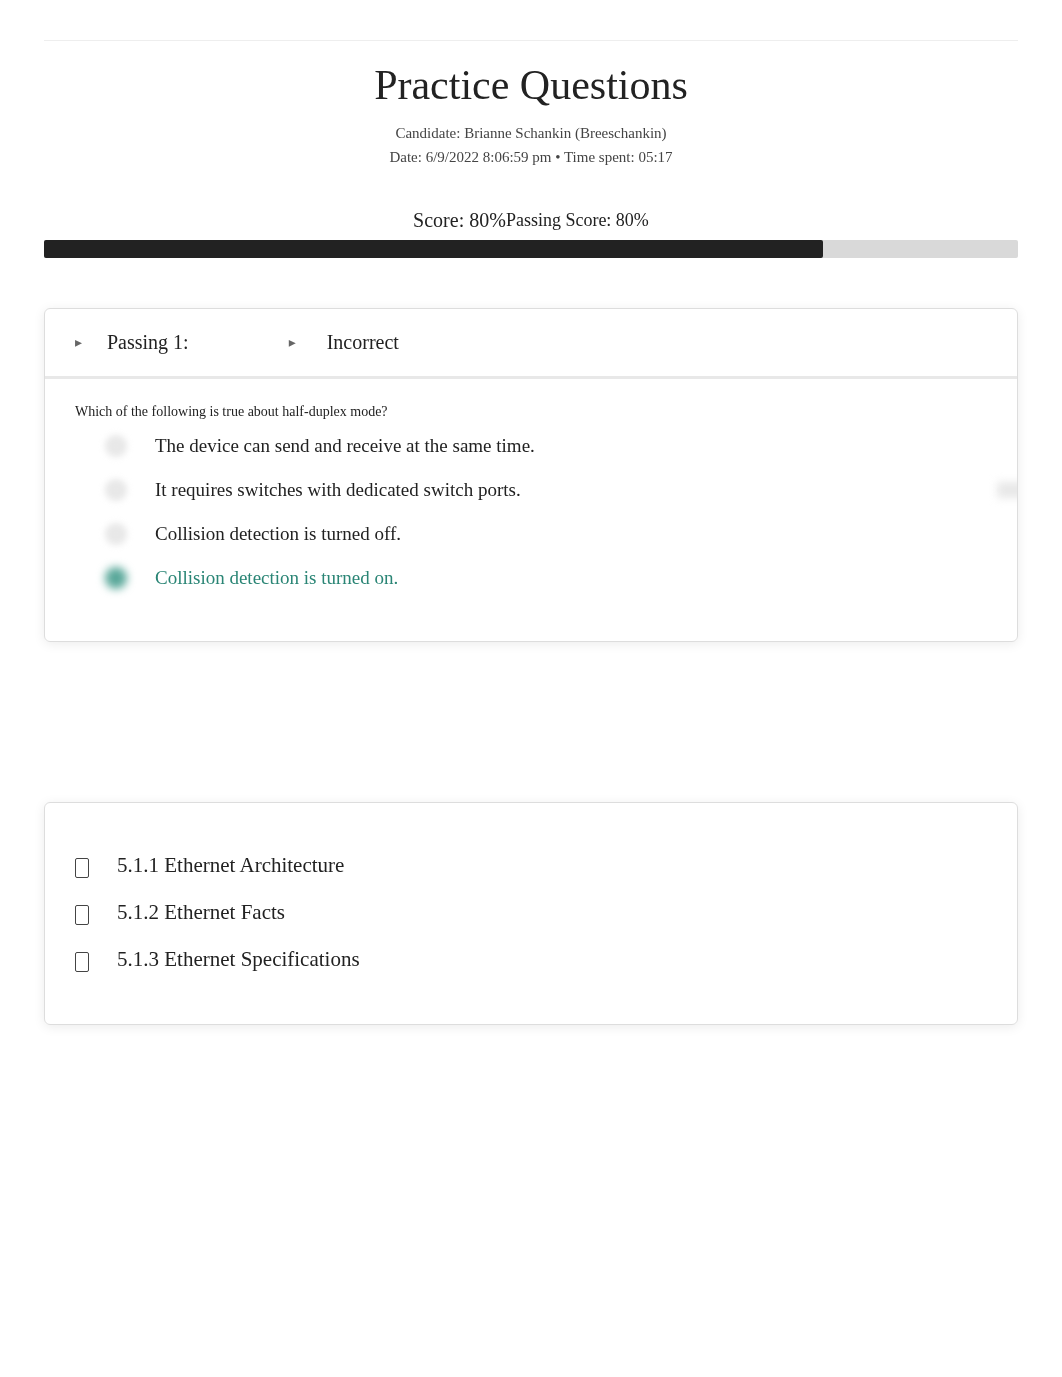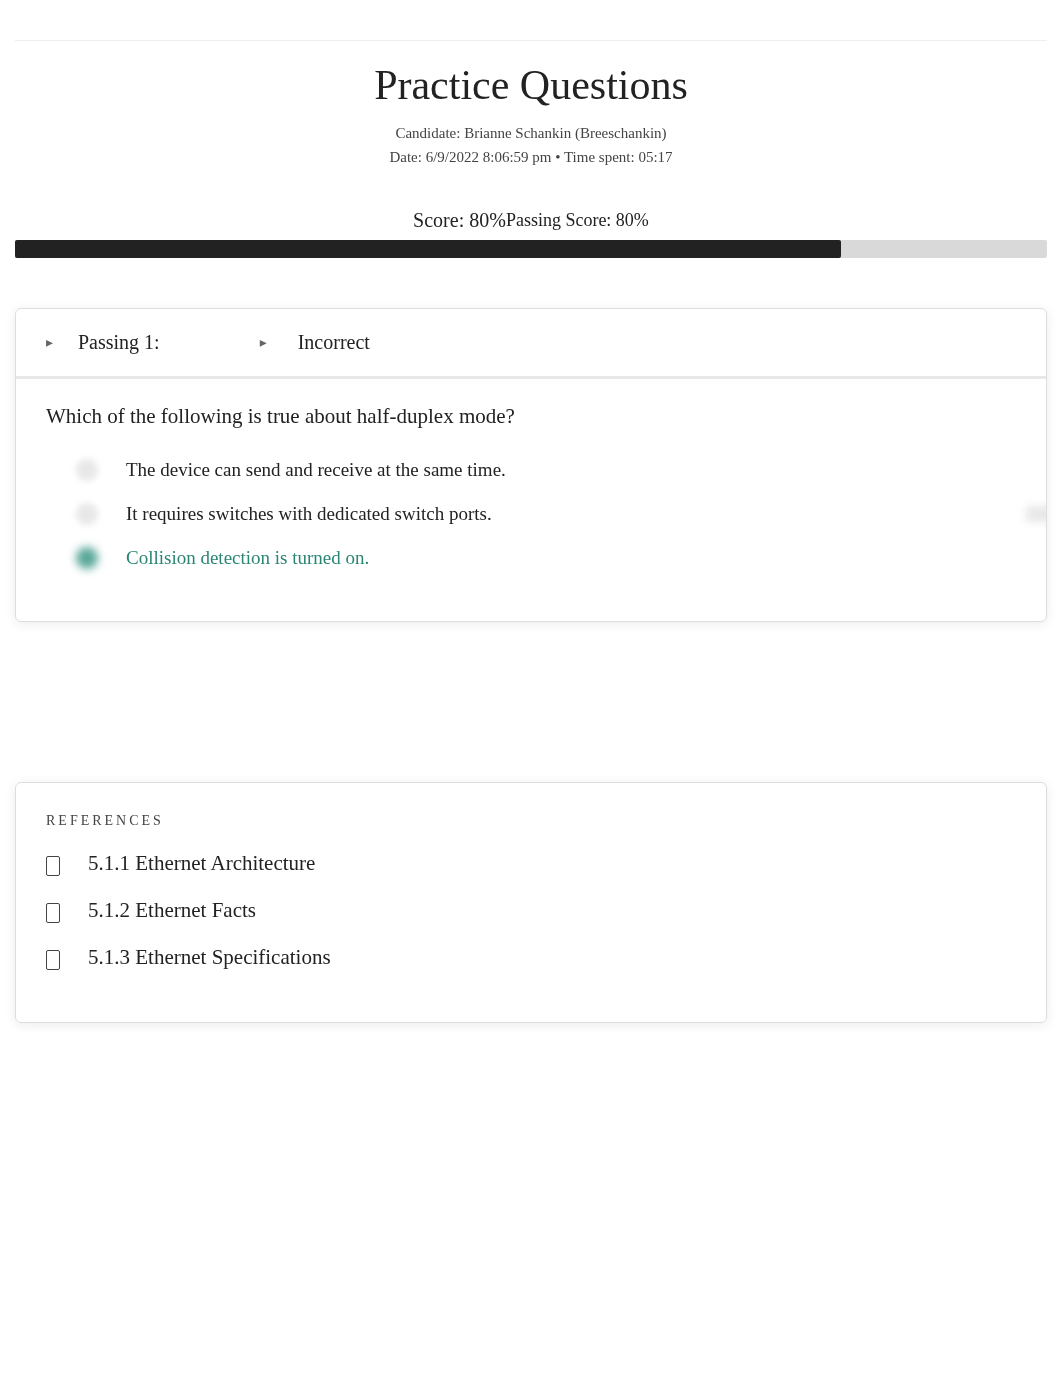--- a/index.html
+++ b/index.html
@@ -7,21 +7,21 @@
       padding: 0;
       box-sizing: border-box;
     }
     body {
       font-family: Georgia, 'Times New Roman', serif;
       background: #ffffff;
       width: 1062px;
       color: #222;
     }
     .container {
-      padding: 40px 15px;
+      padding: 40px 44px;
     }
     .header-section {
       text-align: center;
       padding: 20px 0 30px 0;
       border-top: 1px solid #eee;
     }
     .title {
       font-size: 42px;
       font-weight: normal;
       color: #222;
@@ -86,22 +86,22 @@
       color: #666;
       width: 18px;
     }
     .status-text {
       font-size: 20px;
     }
     .question-body {
       padding: 25px 30px 30px 30px;
     }
     .question-text {
-      font-size: 21px;
-      margin-bottom: 30px;
+      font-size: 14px;
+      margin-bottom: 15px;
     }
     .options {
       padding-left: 30px;
     }
     .option {
       display: flex;
       align-items: flex-start;
       margin-bottom: 22px;
       font-size: 19px;
     }
@@ -206,29 +206,32 @@
       <div class="options">
         <div class="option">
           <div class="radio radio-grey"></div>
           <span class="option-text">The device can send and receive at the same time.</span>
         </div>
         <div class="option option-selected-wrong">
           <div class="radio radio-grey"></div>
           <span class="option-text">It requires switches with dedicated switch ports.</span>
         </div>
         <div class="option">
+          <div class="radio radio-grey"></div>
+          <span class="option-text">Collision detection is turned off.</span>
+        </div>
+        <div class="option">
           <div class="radio radio-teal"></div>
           <span class="option-correct">Collision detection is turned on.</span>
         </div>
       </div>
     </div>
   </div>
 
   <div class="refs-card">
-    <div class="refs-title">REFERENCES</div>
     <div class="ref-item">
       <div class="ref-icon"></div>
       <span>5.1.1 Ethernet Architecture</span>
     </div>
     <div class="ref-item">
       <div class="ref-icon"></div>
       <span>5.1.2 Ethernet Facts</span>
     </div>
     <div class="ref-item">
       <div class="ref-icon"></div>

